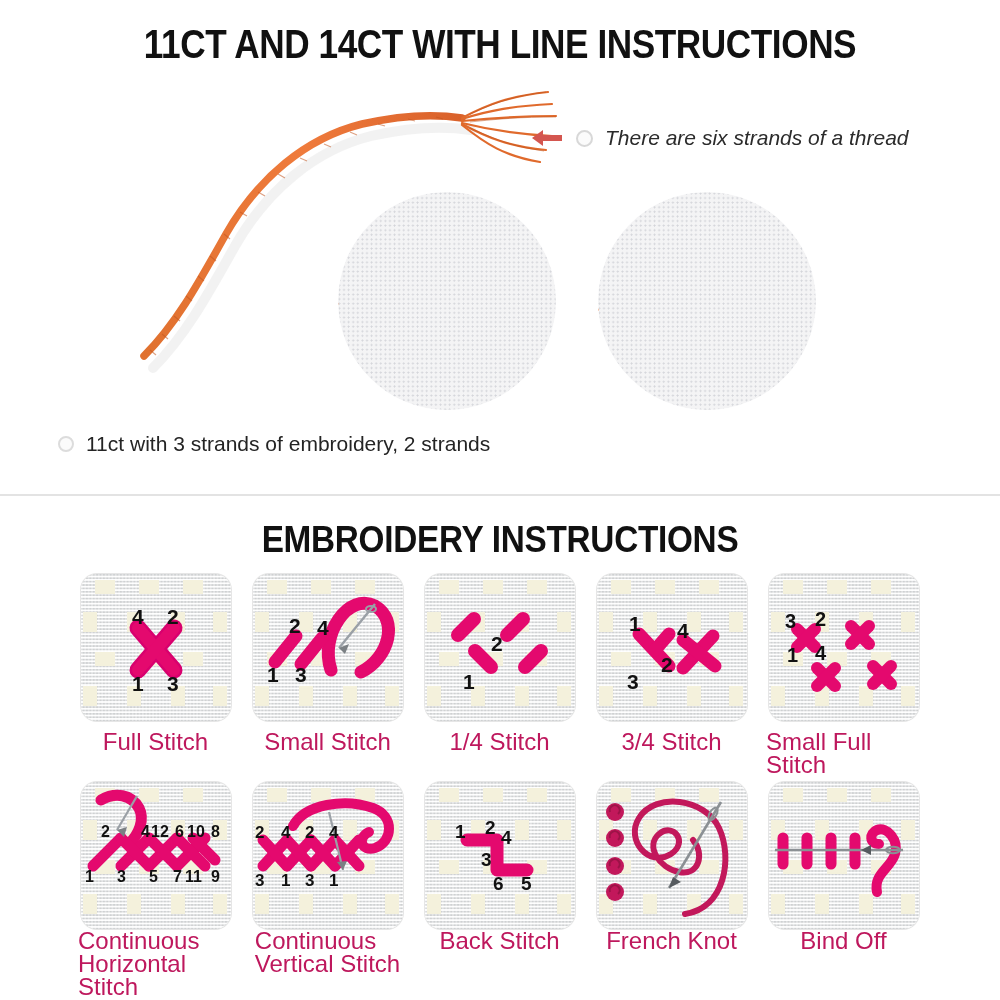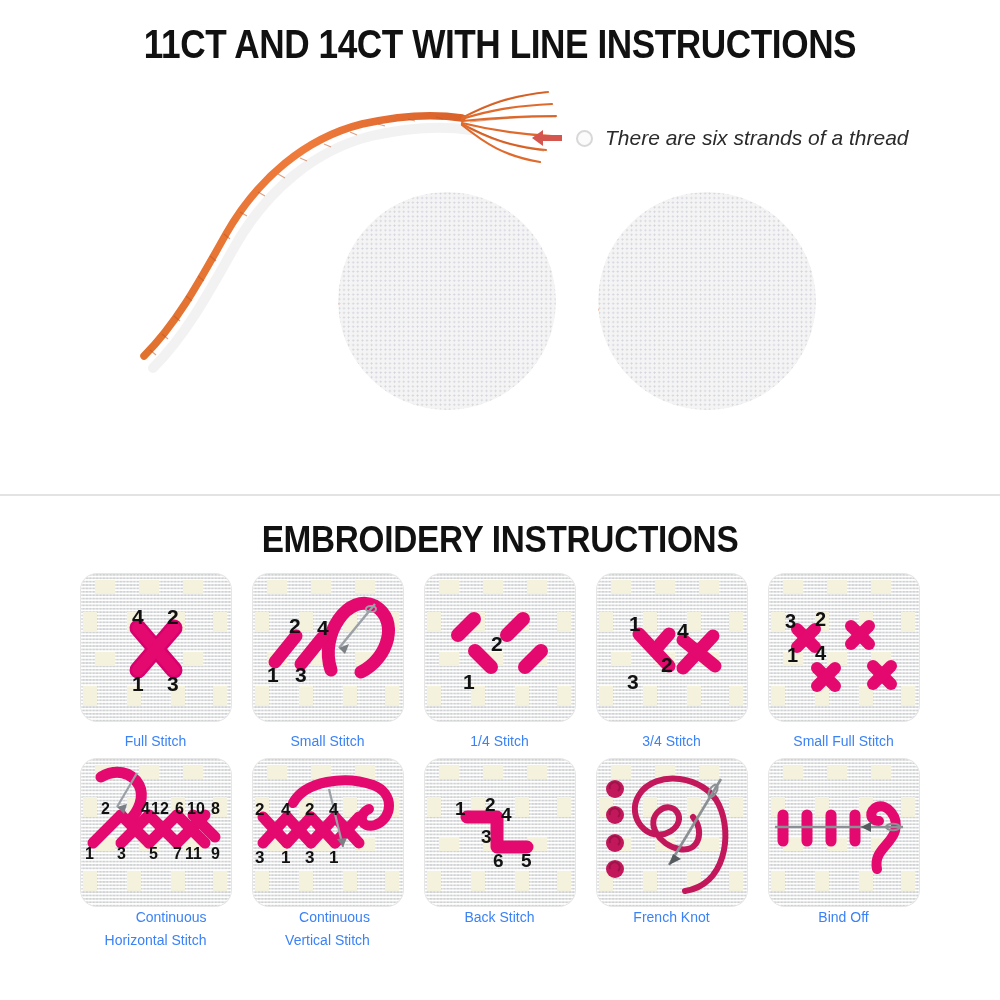--- a/index.html
+++ b/index.html
@@ -74,21 +74,21 @@
   .weave{
     position:absolute;inset:0;
     background-color:#e9ebe9;
     background-image:
       repeating-linear-gradient(0deg, rgba(255,255,255,.95) 0px, rgba(255,255,255,.95) 1.6px, rgba(200,202,204,.55) 1.6px, rgba(200,202,204,.55) 3.4px),
       repeating-linear-gradient(90deg, rgba(255,255,255,.95) 0px, rgba(255,255,255,.95) 1.6px, rgba(200,202,204,.55) 1.6px, rgba(200,202,204,.55) 3.4px);
     background-size:3.4px 3.4px, 3.4px 3.4px;
   }
   .tile svg{position:absolute;inset:0;width:100%;height:100%;}
   .label{
-    margin-top:9px;text-align:right;font-size:14px;line-height:23px;color:#3b82f6;
+    margin-top:9px;text-align:left;font-size:24px;line-height:23px;color:#be185d;
     white-space:pre-line;
   }
   .row2 .label{margin-top:0;}
 </style>
 </head>
 <body>
 
 <div class="page">
 
   <div class="section-one">
@@ -168,20 +168,24 @@
       <div class="aida"></div>
       <svg viewBox="0 0 218 218">
         <g fill="none" stroke="#e8763a" stroke-width="2" stroke-linecap="round">
           <path d="M-6 118 C 26 117, 58 116, 80 114"></path>
           <path d="M80 114 C 106 100, 128 92, 150 86"></path>
           <path d="M80 114 C 106 126, 126 134, 150 140"></path>
         </g>
       </svg>
     </div>
 
+    <div class="caption-row caption-left">
+      <div class="bullet"></div>
+      <div class="caption-text">11ct with 3 strands of embroidery, 2 strands</div>
+    </div>
   </div>
 
   <div class="divider"></div>
 
   <div class="section-two">
     <div class="title-two">EMBROIDERY INSTRUCTIONS</div>
 
     <div class="grid">
 
       <div class="stitch-row">

